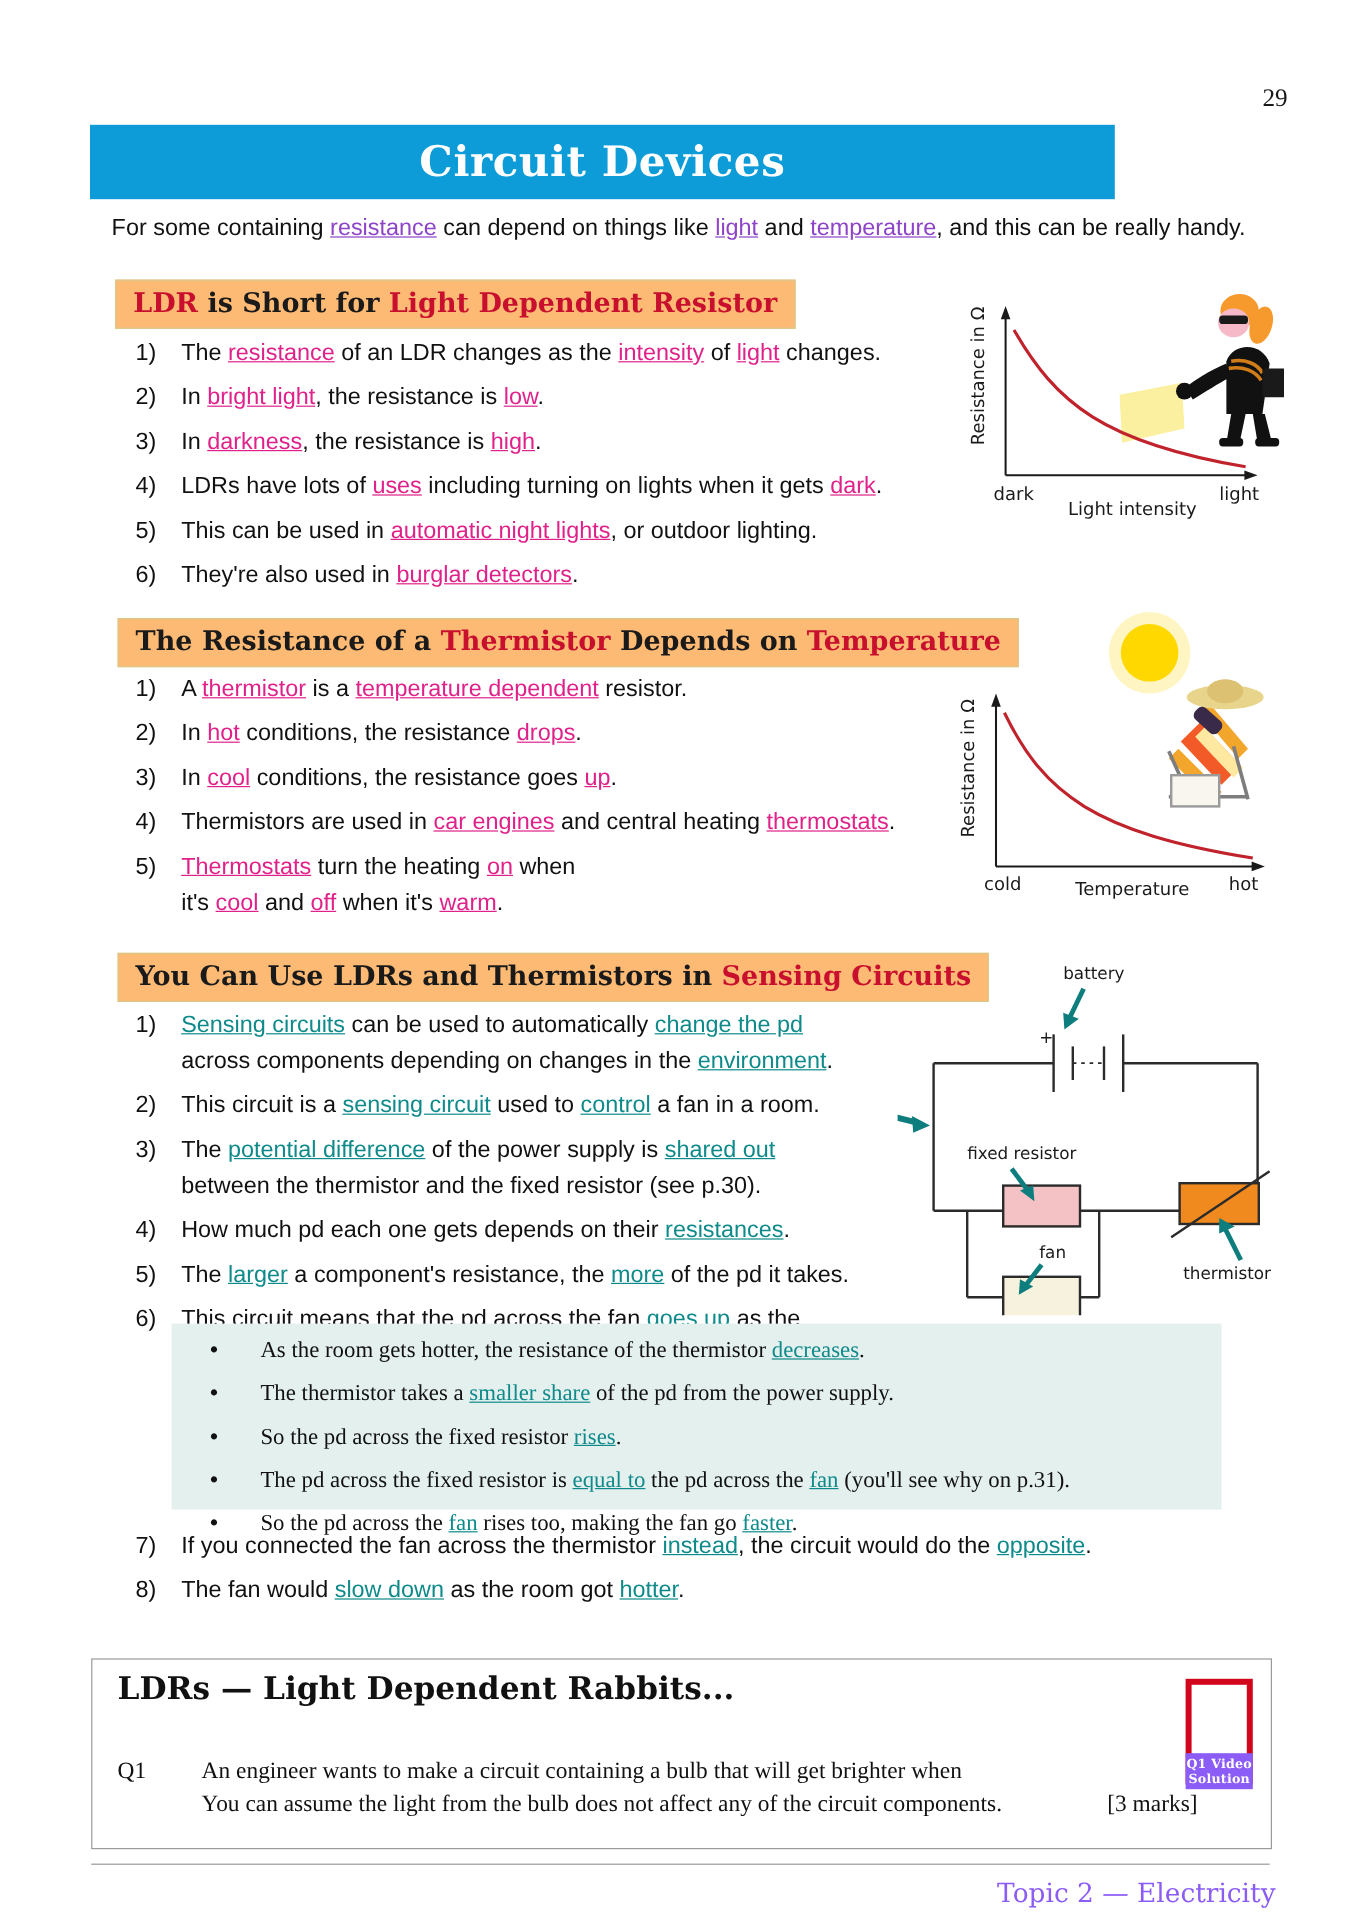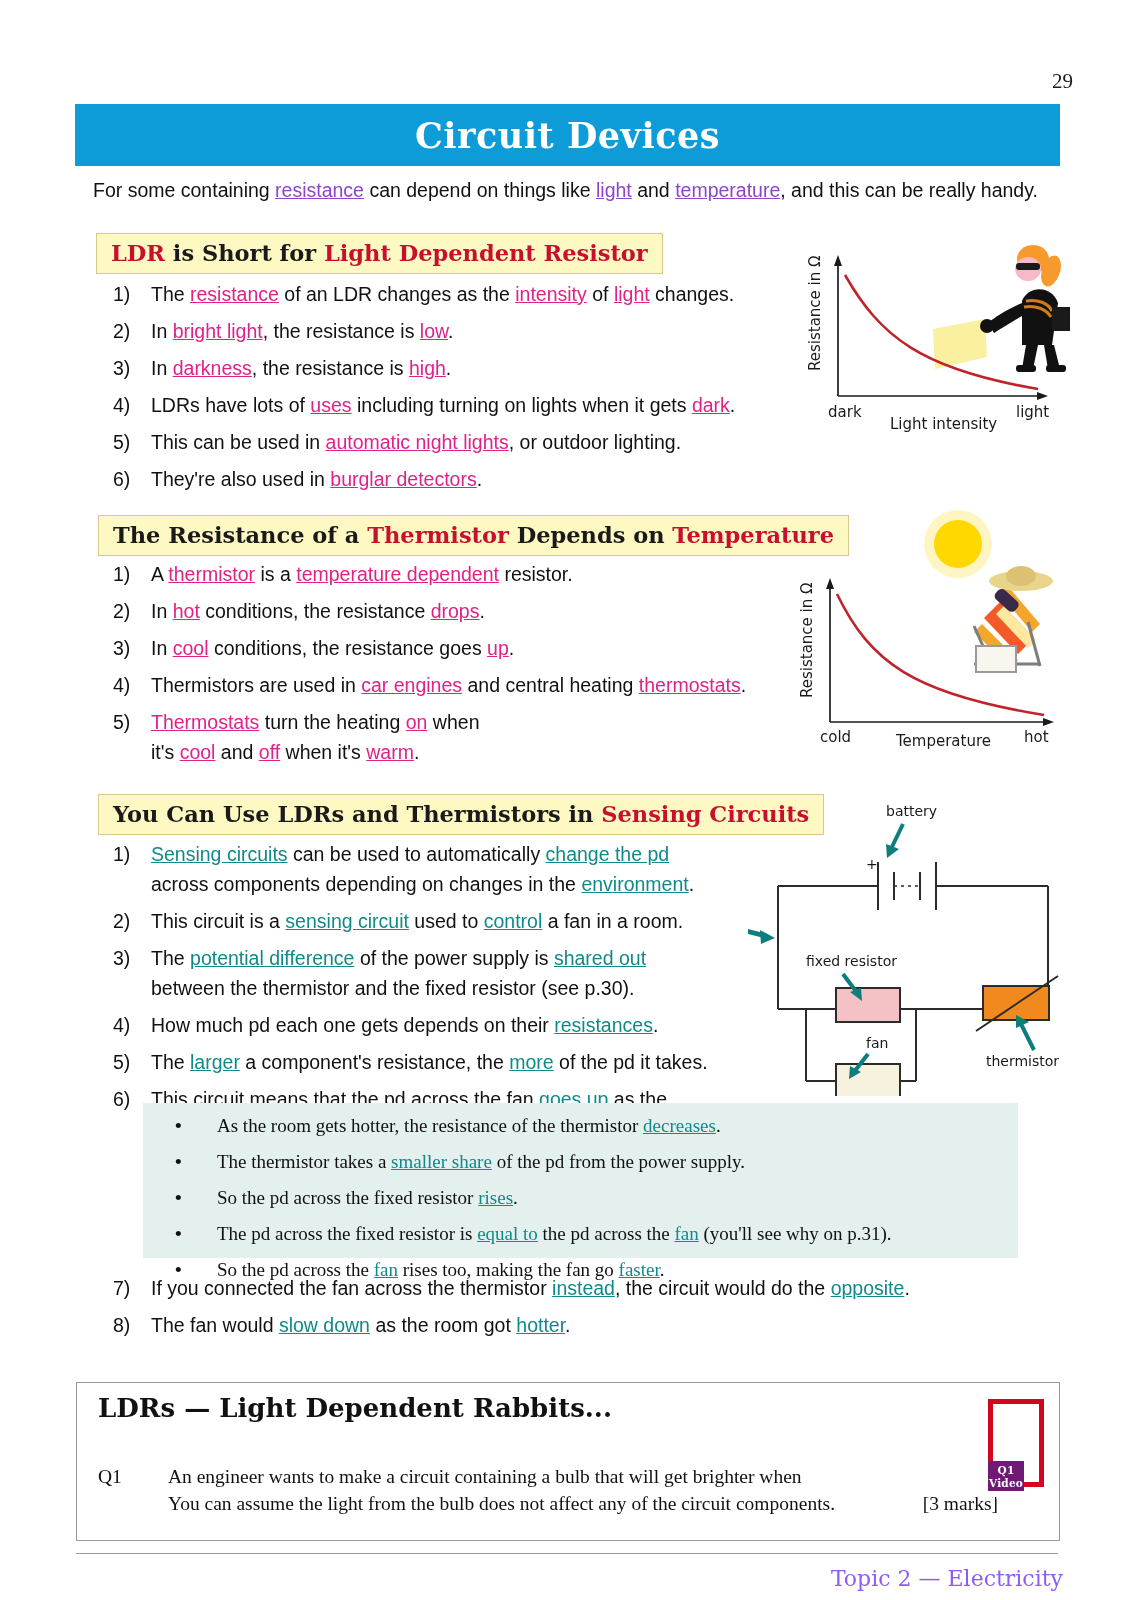--- a/index.html
+++ b/index.html
@@ -15,21 +15,21 @@
 
   
   .page-num{
     position:absolute;top:28px;right:58px;
     font-family:"Liberation Serif", serif;
     font-size:21px;color:#1a1a1a;
   }
 
   
   .banner{
-    position:absolute;left:75px;top:63px;width:985px;height:62px;
+    position:absolute;left:75px;top:63px;width:854px;height:62px;
     background:#0d9cd8;
     display:flex;align-items:center;justify-content:center;
   }
   .banner-title{
     font-family:"DejaVu Serif", serif;
     font-weight:bold;font-size:35px;color:#ffffff;
     letter-spacing:.5px;
   }
 
   
@@ -38,21 +38,21 @@
     font-size:19.5px;color:#111;
     font-family:"Liberation Sans", sans-serif;
   }
   .u-pink{color:#e0218a;text-decoration:underline;text-decoration-color:#e0218a;}
   .u-purple{color:#8e44c8;text-decoration:underline;text-decoration-color:#8e44c8;}
   .u-teal{color:#0f8a8a;text-decoration:underline;text-decoration-color:#0f8a8a;}
 
   
   .subhead{
     position:absolute;
-    background:#fef9c3;
+    background:#fdba74;
     border:1px solid #d8c98a;
     padding:6px 14px 7px 14px;
     font-family:"DejaVu Serif", serif;
     font-weight:bold;font-size:22.5px;
     color:#1a1a1a;white-space:nowrap;
   }
   .subhead .red{color:#c8102e;}
 
   
   .nlist{position:absolute;font-size:19.5px;line-height:30px;color:#111;}
@@ -101,22 +101,22 @@
   }
   .qlabel{width:70px;flex:none;}
   .qbody{flex:1;}
 
   .videobox{
     position:absolute;left:988px;top:1358px;width:56px;height:88px;
     background:#ffffff;border:5px solid #d2071d;
     box-sizing:border-box;
   }
   .videolabel{
-    position:absolute;left:988px;top:1420px;width:36px;height:30px;
-    background:#701a75;color:#ffffff;
+    position:absolute;left:988px;top:1420px;width:56px;height:30px;
+    background:#8b5cf6;color:#ffffff;
     font-family:"DejaVu Serif", serif;font-weight:bold;font-size:10.5px;
     line-height:13px;text-align:center;padding-top:3px;box-sizing:border-box;
     letter-spacing:.2px;
   }
 
   
   .footrule{position:absolute;left:76px;top:1512px;width:982px;height:1px;background:#9a9a9a;}
   .footer{
     position:absolute;right:68px;top:1525px;
     font-family:"DejaVu Serif", serif;font-size:22px;color:#8b5cf6;

